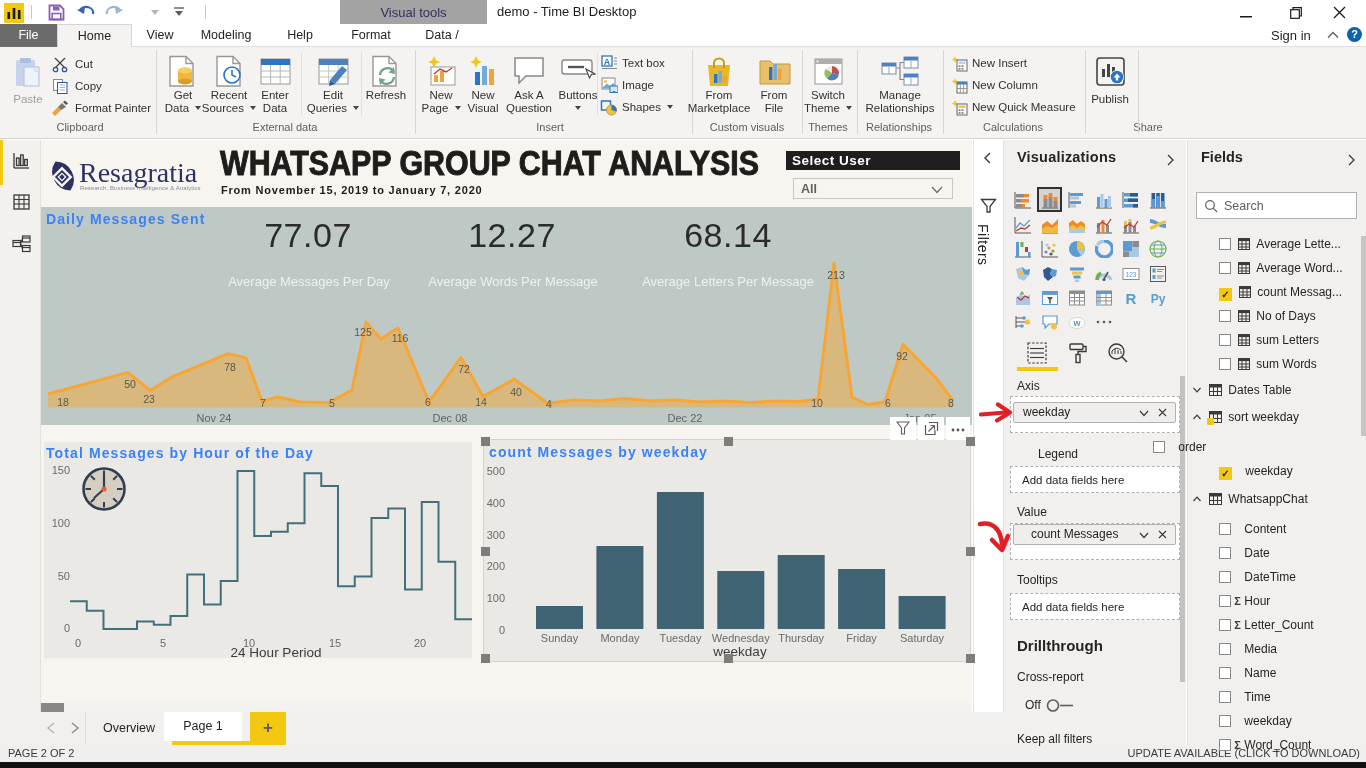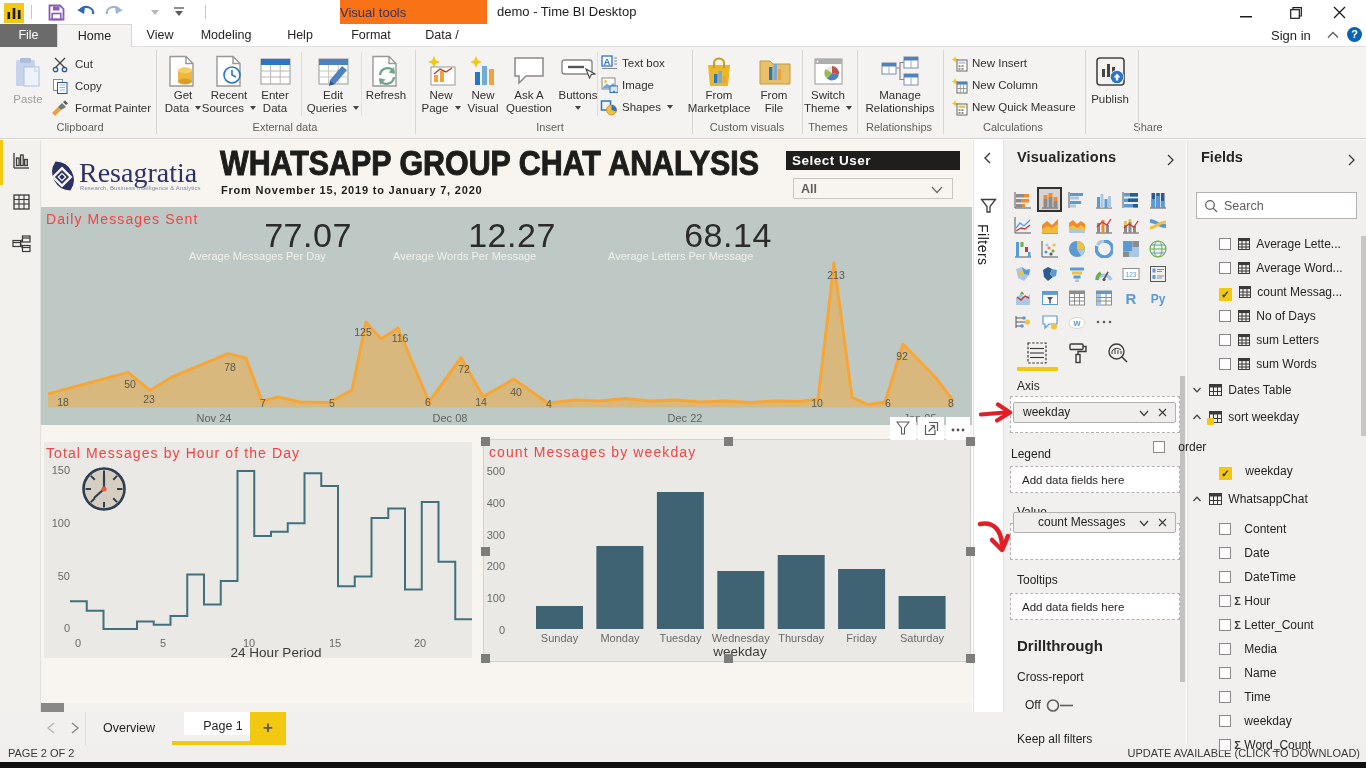--- a/index.html
+++ b/index.html
@@ -1,20 +1,20 @@
 <!DOCTYPE html>
 <html><head><meta charset="utf-8">
 <style>
 *{margin:0;padding:0;box-sizing:border-box}
 html,body{width:1366px;height:768px;overflow:hidden}
 body{font-family:"Liberation Sans",sans-serif;position:relative;background:#fff;font-size:12px;color:#252423}
 .abs{position:absolute}
 
 #titlebar{left:0;top:0;width:1366px;height:24px;background:#fff}
-#vt-tab{left:340px;top:0;width:147px;height:25px;background:#f97316;color:#33305c;line-height:25px;font-size:13px}
+#vt-tab{left:340px;top:0;width:147px;height:25px;background:#a3a3a3;color:#33305c;text-align:center;line-height:25px;font-size:13px}
 #title-text{left:497px;top:4px;font-size:13px;color:#1d1c1b}
 
 #tabrow{left:0;top:24px;width:1366px;height:23px;background:#fff;border-bottom:1px solid #e2e0de}
 .rtab{top:24px;height:23px;font-size:12.5px;color:#252423;text-align:center;line-height:23px}
 #tab-file{left:0;width:57px;background:#6b6b6b;color:#fff}
 #tab-home{left:57px;width:75px;background:#f4f3f1;border:1px solid #d8d6d3;border-bottom:none}
 
 #ribbon{left:0;top:47px;width:1366px;height:92px;background:#f4f3f1;border-bottom:1px solid #d5d3d1}
 .rgroup-label{top:121px;font-size:11px;color:#605e5c;text-align:center}
 .rdiv{top:50px;width:1px;height:84px;background:#d8d6d4}
@@ -29,27 +29,27 @@
 #hscroll{left:41px;top:703px;width:931px;height:9px;background:#f4f2ef}
 #hthumb{left:41px;top:703px;width:23px;height:9px;background:#8a8886}
 
 #hdr-title{left:220px;top:144px;width:540px;font-size:31px;font-weight:bold;letter-spacing:0;color:#1d1d1b;-webkit-text-stroke:0.9px #1d1d1b;transform:scale(0.98,1.12);transform-origin:0 0;white-space:nowrap}
 #hdr-sub{left:221px;top:184px;font-size:11px;font-weight:bold;letter-spacing:0.8px;color:#1d1d1b}
 #sel-user{left:786px;top:151px;width:174px;height:19px;background:#1f1e1c;color:#fff;font-weight:bold;font-size:13.5px;line-height:19px;padding-left:6px;letter-spacing:.5px}
 #sel-dd{left:793px;top:178px;width:160px;height:21px;border:1px solid #c9c7c3;background:#f8f5f0;color:#605e5c;font-weight:bold;font-size:12.5px;line-height:20px;padding-left:7px}
 
 #areachart{left:41px;top:207px;width:931px;height:218px;background:#bec9c6}
 .kpi-num{top:216px;font-size:34px;letter-spacing:0.5px;color:#2b2b28;text-align:center;width:200px}
-.kpi-lbl{top:250px;font-size:11px;color:#eff1ea;width:240px}
+.kpi-lbl{top:274px;font-size:13px;color:#eff1ea;text-align:center;width:240px}
 
 .htb{top:417px;width:26px;height:23px;background:#fff;text-align:center}
 
 #hourchart{left:44px;top:442px;width:428px;height:216px;background:#eae9e6}
 #weekchart{left:484px;top:440px;width:486px;height:221px;background:#eae9e6;outline:1px solid #d4d2cf}
-.vtitle{font-size:14px;font-weight:normal;letter-spacing:1.1px;color:#ef4444}
+.vtitle{font-size:14px;font-weight:bold;letter-spacing:1.1px;color:#3b82f6}
 .handle{background:#7f7d7b;width:9px;height:9px}
 
 #fstrip{left:973px;top:140px;width:31px;height:605px;background:#fff;border-left:1px solid #e3e1de;border-right:1px solid #e3e1de}
 
 #vizpanel{left:1004px;top:140px;width:182px;height:605px;background:#f1f0ee}
 
 #fieldspanel{left:1187px;top:140px;width:179px;height:605px;background:#f1f0ee;border-left:1px solid #e3e1de}
 .flabel{font-size:12px;color:#252423}
 .dashbox{border:1px dashed #b3b1af;background:#fff}
 .pill{border:1px solid #b3b1af;background:#efeeec;border-radius:2px}
@@ -806,25 +806,25 @@
 <div class="abs flabel" style="left:1017px;top:379px">Axis</div>
 <div class="abs dashbox" style="left:1010px;top:396px;width:170px;height:37px"></div>
 <div class="abs pill" style="left:1013px;top:402px;width:163px;height:21px;font-size:12px;line-height:19px;padding-left:9px">weekday
 <svg class="abs" style="right:26px;top:7px" width="10" height="7" viewBox="0 0 10 7">
       <path d="M1 1 L5 5.5 L9 1" fill="none" stroke="#3b3a39" stroke-width="1.2"></path>
     </svg>
 <svg class="abs" style="right:8px;top:5px" width="9" height="9" viewBox="0 0 9 9">
       <path d="M1 1 L8 8 M8 1 L1 8" stroke="#3b3a39" stroke-width="1.1"></path>
     </svg>
 </div>
-<div class="abs flabel" style="left:1011px;top:447px">Legend</div>
+<div class="abs flabel" style="left:1038px;top:447px">Legend</div>
 <div class="abs dashbox" style="left:1010px;top:466px;width:170px;height:27px;font-size:11.5px;color:#252423;line-height:26px;padding-left:11px">Add data fields here</div>
 <div class="abs flabel" style="left:1017px;top:505px">Value</div>
 <div class="abs dashbox" style="left:1010px;top:523px;width:170px;height:37px"></div>
-<div class="abs pill" style="left:1013px;top:512px;width:163px;height:21px;font-size:12px;line-height:19px;padding-left:24px">count Messages
+<div class="abs pill" style="left:1013px;top:524px;width:163px;height:21px;font-size:12px;line-height:19px;padding-left:17px">count Messages
 <svg class="abs" style="right:26px;top:7px" width="10" height="7" viewBox="0 0 10 7">
       <path d="M1 1 L5 5.5 L9 1" fill="none" stroke="#3b3a39" stroke-width="1.2"></path>
     </svg>
 <svg class="abs" style="right:8px;top:5px" width="9" height="9" viewBox="0 0 9 9">
       <path d="M1 1 L8 8 M8 1 L1 8" stroke="#3b3a39" stroke-width="1.1"></path>
     </svg>
 </div>
 <div class="abs flabel" style="left:1017px;top:573px">Tooltips</div>
 <div class="abs dashbox" style="left:1010px;top:593px;width:170px;height:27px;font-size:11.5px;color:#252423;line-height:26px;padding-left:11px">Add data fields here</div>
 <div class="abs" style="left:1017px;top:637px;font-size:15px;font-weight:bold;color:#252423">Drillthrough</div>
@@ -943,15 +943,15 @@
 <svg class="abs" style="left:975px;top:520px" width="38" height="36" viewBox="0 0 38 36">
 <path d="M5 4 C20 1 26 12 27 24" stroke="#e11f26" stroke-width="4.5" fill="none" stroke-linecap="round"></path>
 <path d="M17 20 L27 30 L33 16" stroke="#e11f26" stroke-width="4.5" fill="none" stroke-linecap="round" stroke-linejoin="round"></path>
 </svg>
 
 <svg class="abs" style="left:46px;top:722px" width="36" height="12" viewBox="0 0 36 12">
     <path d="M8 1 L2 6 L8 11" fill="none" stroke="#b8b6b4" stroke-width="1.4"></path>
     <path d="M26 1 L32 6 L26 11" fill="none" stroke="#8a8886" stroke-width="1.4"></path>
   </svg>
 <div class="abs" style="left:85px;top:712px;width:87px;height:33px;font-size:12.5px;color:#252423;text-align:center;line-height:33px;border-left:1px solid #dddbd7">Overview</div>
-<div class="abs" style="left:184px;top:712px;width:78px;height:23px;background:#fff;font-size:12.5px;color:#252423;text-align:center;line-height:29px">Page 1</div>
+<div class="abs" style="left:164px;top:712px;width:78px;height:29px;background:#fff;font-size:12.5px;color:#252423;text-align:center;line-height:29px">Page 1</div>
 <div class="abs" style="left:172px;top:741px;width:78px;height:4px;background:#f2c811"></div>
 <div class="abs" style="left:250px;top:712px;width:36px;height:33px;background:#f2c811;color:#58585a;font-size:17px;font-weight:bold;text-align:center;line-height:31px">+</div>
 
 </body></html>

